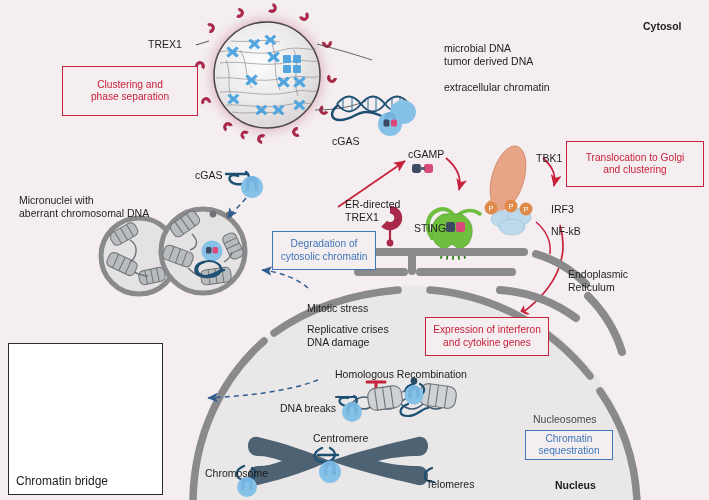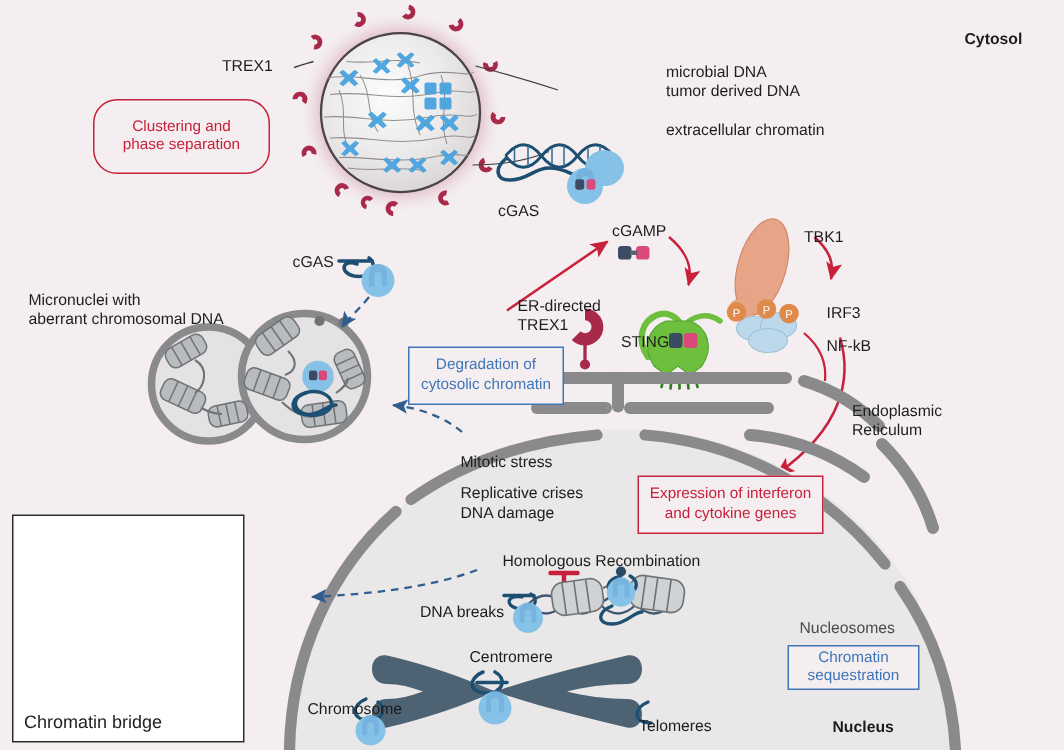--- a/index.html
+++ b/index.html
@@ -455,27 +455,33 @@
 <div class="lbl gray" style="left:533px;top:413px;">Nucleosomes</div>
 
 <div class="lbl" style="left:313px;top:432px;">Centromere</div>
 
 <div class="lbl" style="left:426px;top:478px;">Telomeres</div>
 
 <div class="lbl" style="left:205px;top:467px;">Chromosome</div>
 
 <div class="lbl bold" style="left:555px;top:479px;">Nucleus</div>
 
-<div class="callout red" style="left:62px;top:66px;width:118px;height:50px;border-radius:16px;">
+<div class="callout red" style="left:62px;top:66px;width:136px;height:50px;">
   <div>
     <div>Clustering and</div>
     <div>phase separation</div>
   </div>
 </div>
 
+<div class="callout red" style="left:566px;top:141px;width:138px;height:46px;">
+  <div>
+    <div>Translocation to Golgi</div>
+    <div>and clustering</div>
+  </div>
+</div>
 
 <div class="callout red" style="left:425px;top:317px;width:124px;height:39px;">
   <div>
     <div>Expression of interferon</div>
     <div>and cytokine genes</div>
   </div>
 </div>
 
 <div class="callout blue" style="left:272px;top:231px;width:104px;height:39px;">
   <div>

